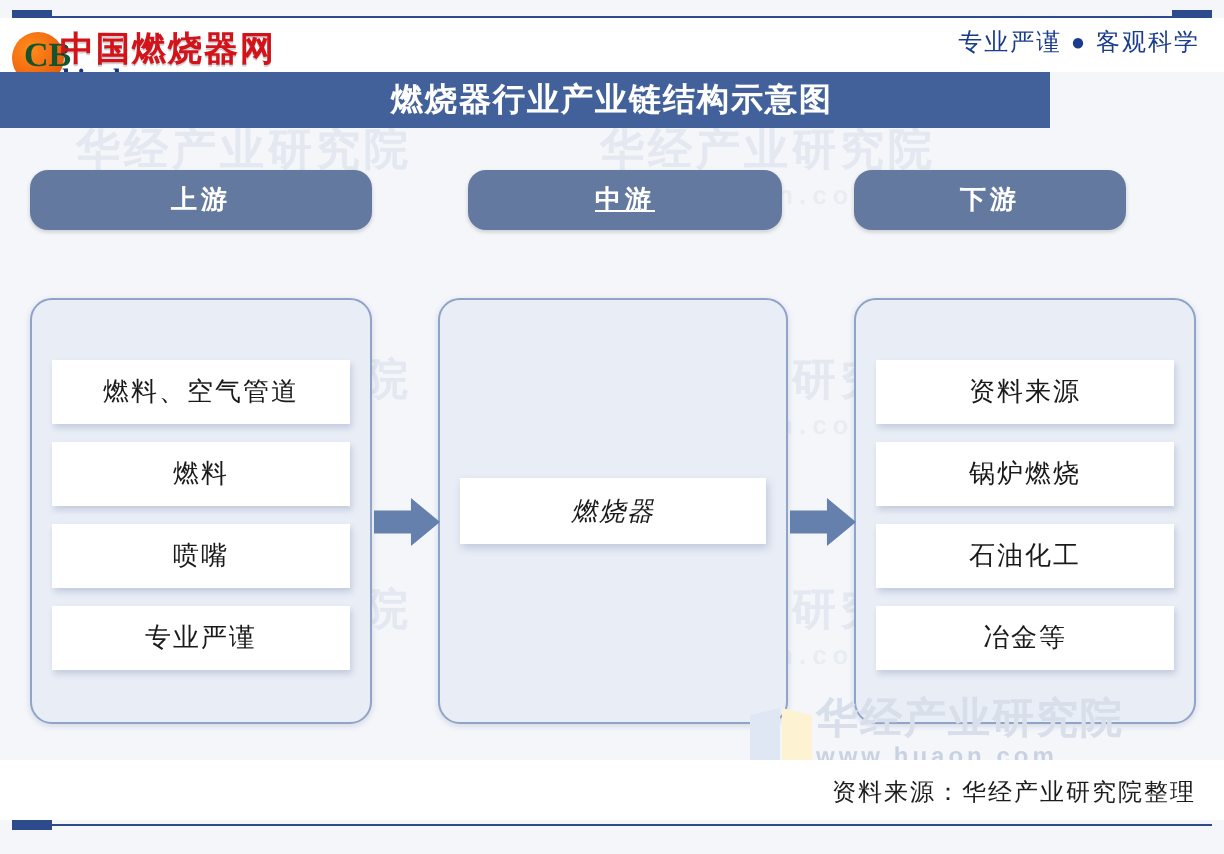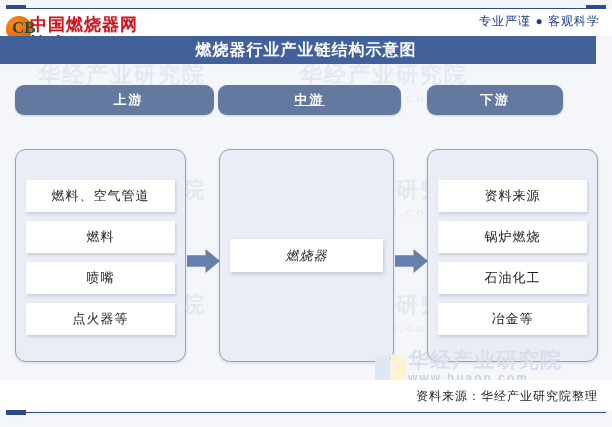--- a/index.html
+++ b/index.html
@@ -62,21 +62,21 @@
   }
   .logo .en{
     position:absolute;left:21px;top:23px;
     font-size:14px;font-weight:bold;color:#16357e;
     letter-spacing:-.2px;white-space:nowrap;
     font-family:"Liberation Serif","DejaVu Serif",serif;
   }
 
   
   .titlebar{
-    position:absolute;left:0;top:36px;width:596px;height:28px;
+    position:absolute;left:0;top:36px;width:525px;height:28px;
     background:#42619a;
   }
   .titlebar .t{
     position:absolute;left:0;top:0;width:612px;height:28px;
     display:flex;align-items:center;justify-content:center;
     color:#ffffff;font-size:16px;font-weight:bold;letter-spacing:1px;
     font-family:"DejaVu Sans","Liberation Sans",sans-serif;
   }
 
   
@@ -117,22 +117,22 @@
 
   
   .stage-head{
     position:absolute;top:85px;height:30px;
     background:#64799f;
     border-radius:9px;
     display:flex;align-items:center;justify-content:center;
     color:#ffffff;font-size:13px;font-weight:bold;letter-spacing:2px;
     box-shadow:0 1px 2px rgba(0,0,0,.18);
   }
-  .col1{left:15px;width:171px;padding-left:28px;}
-  .col2{left:218px;width:183px;text-decoration:underline;}
+  .col1{left:15px;width:171px;}
+  .col2{left:234px;width:157px;text-decoration:underline;}
   .col3{left:427px;width:136px;}
 
   
   .panel{
     position:absolute;top:149px;height:211px;
     background:#e9edf6;
     border:1px solid #8ea4c8;
     border-radius:11px;
     box-shadow:0 1px 3px rgba(60,80,130,.18);
   }
@@ -233,21 +233,21 @@
 
   <div class="stage-head col1">上游</div>
   <div class="stage-head col2">中游</div>
   <div class="stage-head col3">下游</div>
 
   <div class="panel p1">
     <div class="items">
       <div class="item" style="top:30px">燃料、空气管道</div>
       <div class="item" style="top:71px">燃料</div>
       <div class="item" style="top:112px">喷嘴</div>
-      <div class="item" style="top:153px">点火器等</div>
+      <div class="item" style="top:153px">专业严谨</div>
     </div>
   </div>
 
   <div class="panel p2">
     <div class="mid-item">燃烧器</div>
   </div>
 
   <div class="panel p3">
     <div class="items">
       <div class="item" style="top:30px">资料来源</div>

